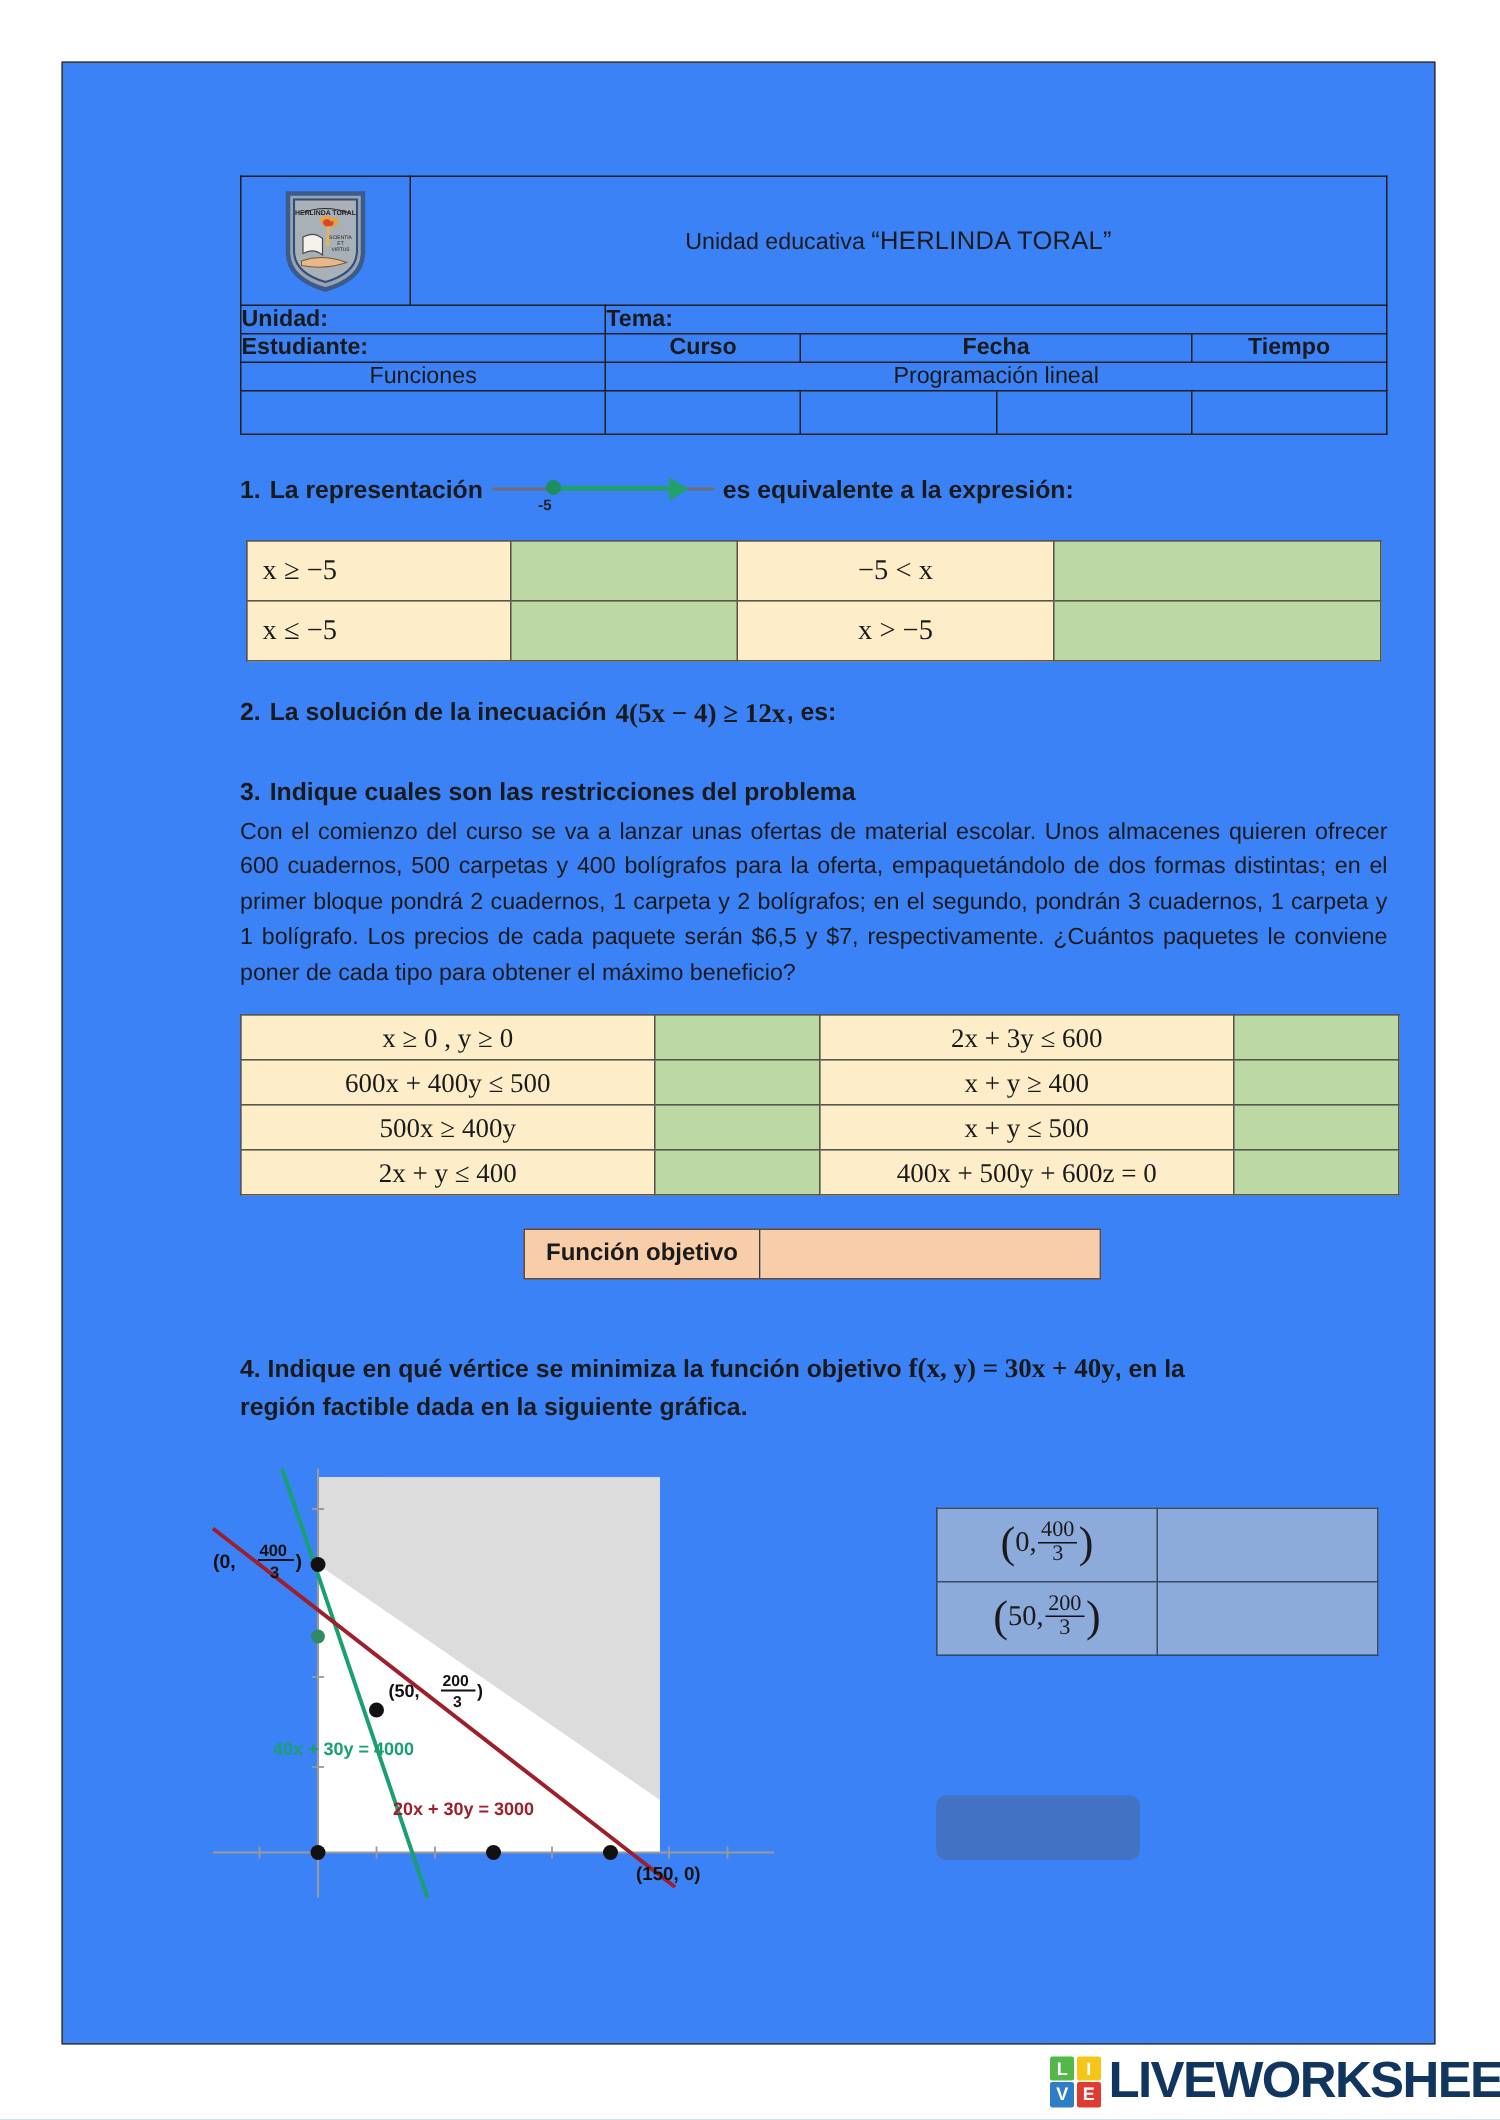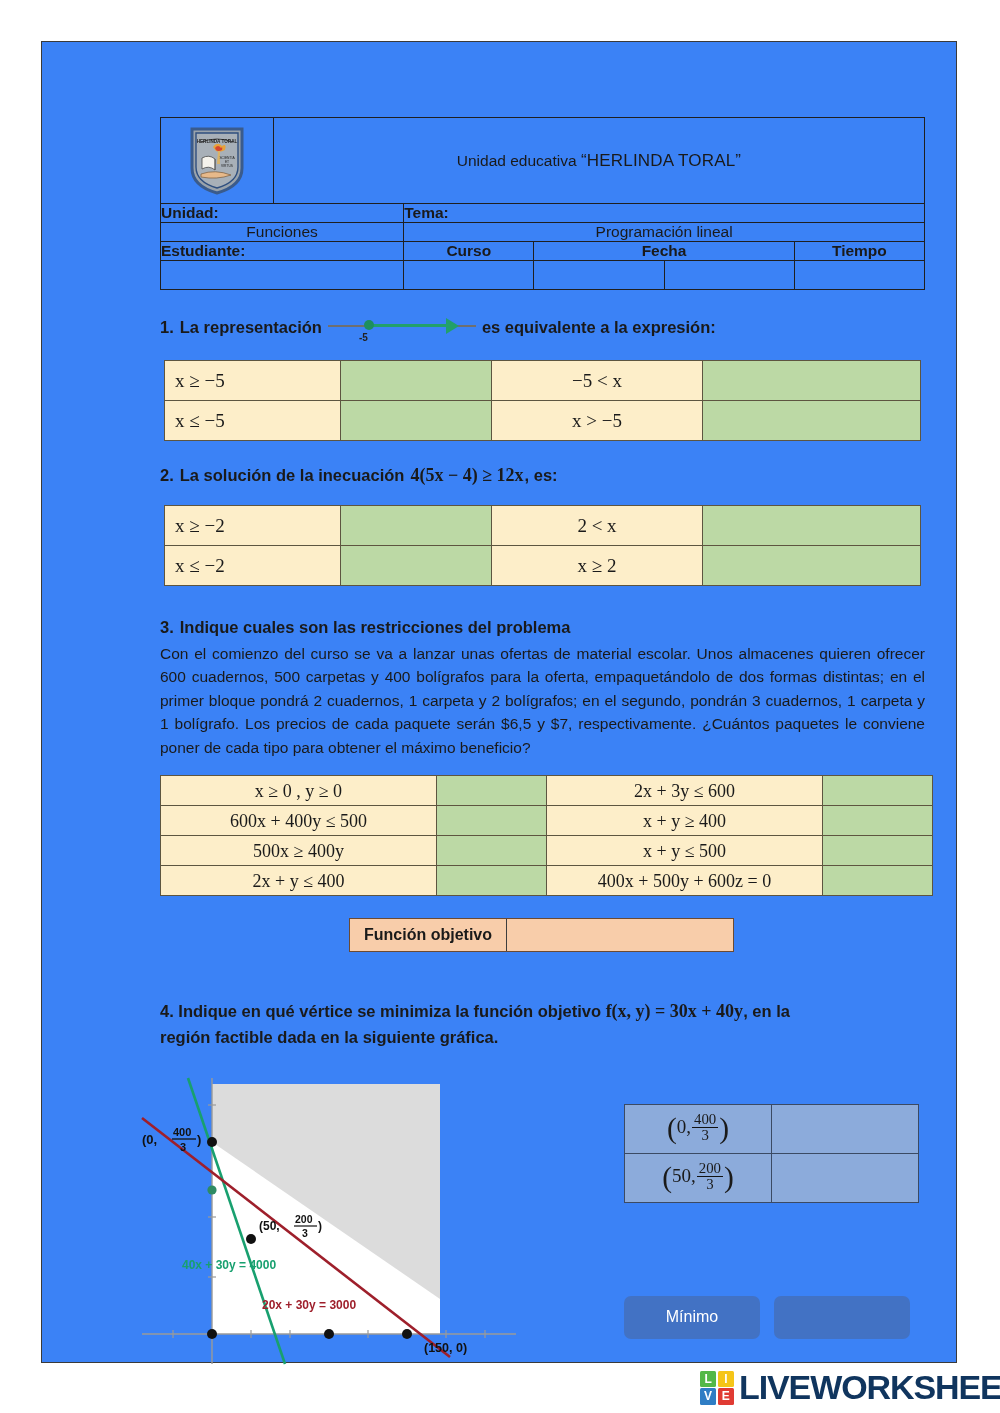--- a/index.html
+++ b/index.html
@@ -367,28 +367,28 @@
         </td>
         <td class="hdr-title-cell" colspan="5">
           <span>Unidad educativa </span><span class="quoted">“HERLINDA TORAL”</span>
         </td>
       </tr>
       <tr>
         <td class="lbl-cell" colspan="2">Unidad:</td>
         <td class="lbl-cell" colspan="4">Tema:</td>
       </tr>
       <tr>
-        <td class="val-cell" colspan="2">Funciones</td>
-        <td class="val-cell" colspan="4">Programación lineal</td>
-      </tr>
-      <tr>
         <td class="lbl-cell" colspan="2">Estudiante:</td>
         <td class="ctr-bold">Curso</td>
         <td class="ctr-bold" colspan="2">Fecha</td>
         <td class="ctr-bold">Tiempo</td>
+      </tr>
+      <tr>
+        <td class="val-cell" colspan="2">Funciones</td>
+        <td class="val-cell" colspan="4">Programación lineal</td>
       </tr>
       <tr>
         <td class="blank-cell val-cell" colspan="2"></td>
         <td class="blank-cell val-cell"></td>
         <td class="blank-cell val-cell" style="width:32px"></td>
         <td class="blank-cell val-cell" style="width:32px"></td>
         <td class="blank-cell val-cell"></td>
       </tr>
     </tbody>
       </table>
@@ -426,36 +426,20 @@
     </div>
 
     <div class="q">
       <div class="q-head">
         <span class="q-num">2.</span>
         <span>La solución de la inecuación</span>
         <span class="mathb">4(5x − 4) ≥ 12x</span>
         <span style="margin-left:-5px">, es:</span>
       </div>
 
-      <table class="opts">
-        <tbody>
-            <tr>
-          <td class="cell-cream c-opt1">x ≥ −2</td>
-          <td class="cell-green c-drop1"></td>
-          <td class="cell-cream c-opt2">2 &lt; x</td>
-          <td class="cell-green c-drop2"></td>
-        </tr>
-        <tr>
-          <td class="cell-cream c-opt1">x ≤ −2</td>
-          <td class="cell-green c-drop1"></td>
-          <td class="cell-cream c-opt2">x ≥ 2</td>
-          <td class="cell-green c-drop2"></td>
-        </tr>
-      </tbody>
-        </table>
     </div>
 
     <div class="q" style="margin-top:30px">
       <div class="q-head">
         <span class="q-num">3.</span>
         <span>Indique cuales son las restricciones del problema</span>
       </div>
       <div class="q-body">Con el comienzo del curso se va a lanzar unas ofertas de material escolar. Unos almacenes quieren ofrecer 600 cuadernos, 500 carpetas y 400 bolígrafos para la oferta, empaquetándolo de dos formas distintas; en el primer bloque pondrá 2 cuadernos, 1 carpeta y 2 bolígrafos; en el segundo, pondrán 3 cuadernos, 1 carpeta y 1 bolígrafo. Los precios de cada paquete serán $6,5 y $7, respectivamente. ¿Cuántos paquetes le conviene poner de cada tipo para obtener el máximo beneficio?</div>
 
       <table class="restr">
@@ -585,21 +569,20 @@
               <td class="v-opt">
                 <span class="paren-big">(</span>50,<span class="frac"><span class="num">200</span><span class="den">3</span></span><span class="paren-big">)</span>
               </td>
               <td class="v-drop"></td>
             </tr>
           </tbody>
             </table>
         </div>
 
         <div class="btnrow">
-          <div class="btn">Mínimo</div>
           <div class="btn"></div>
         </div>
 
       </div>
     </div>
 
   </div>
 </div>
 
 <div class="lw-footer">

